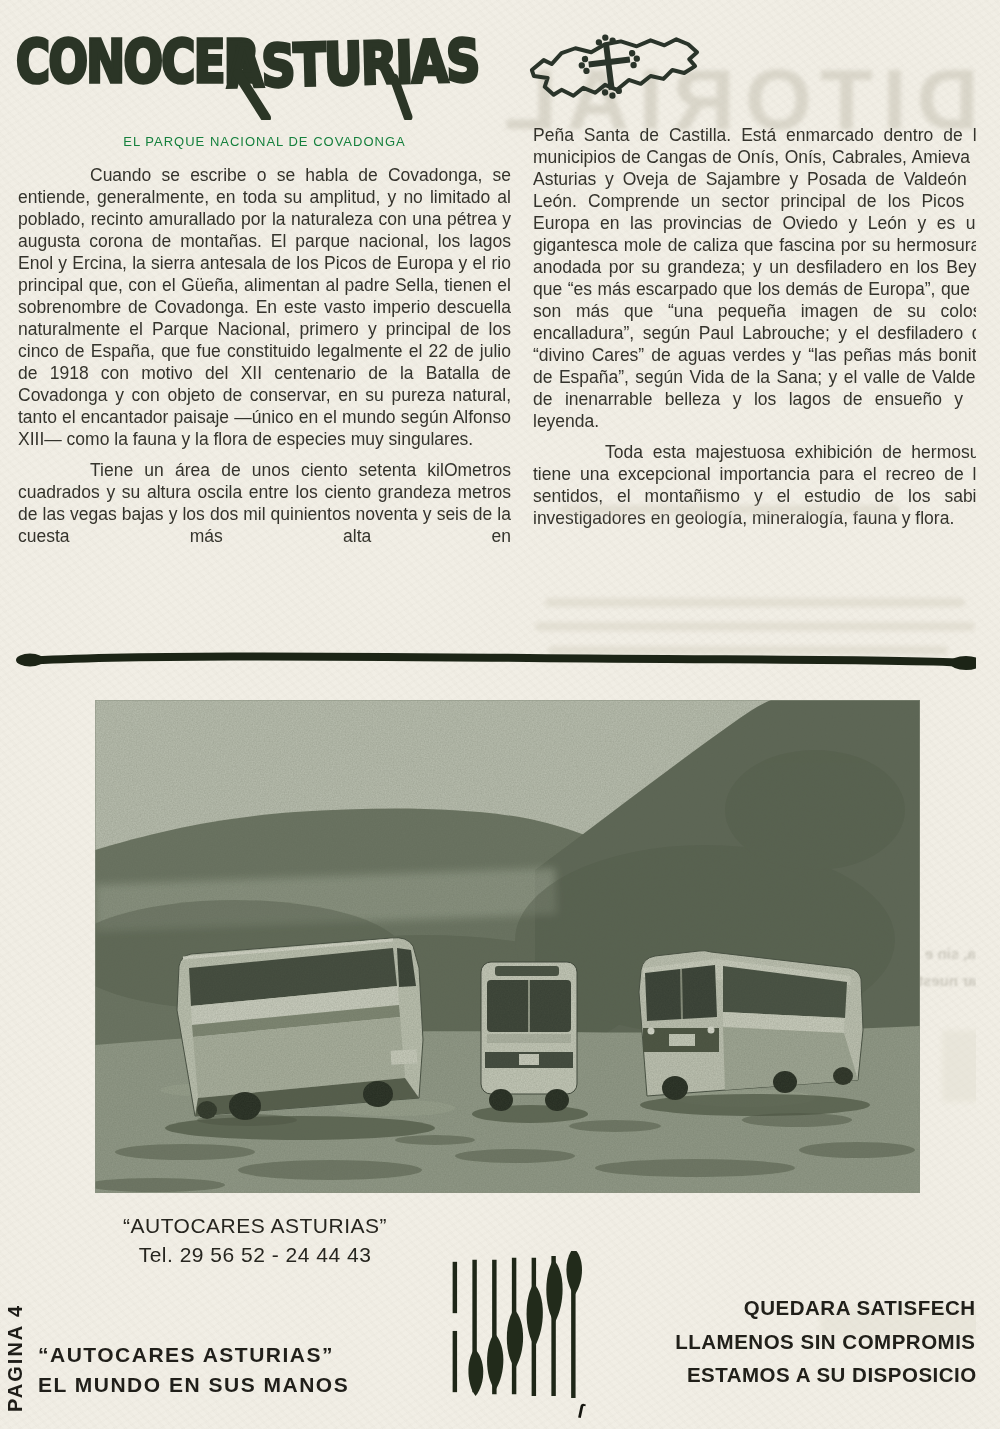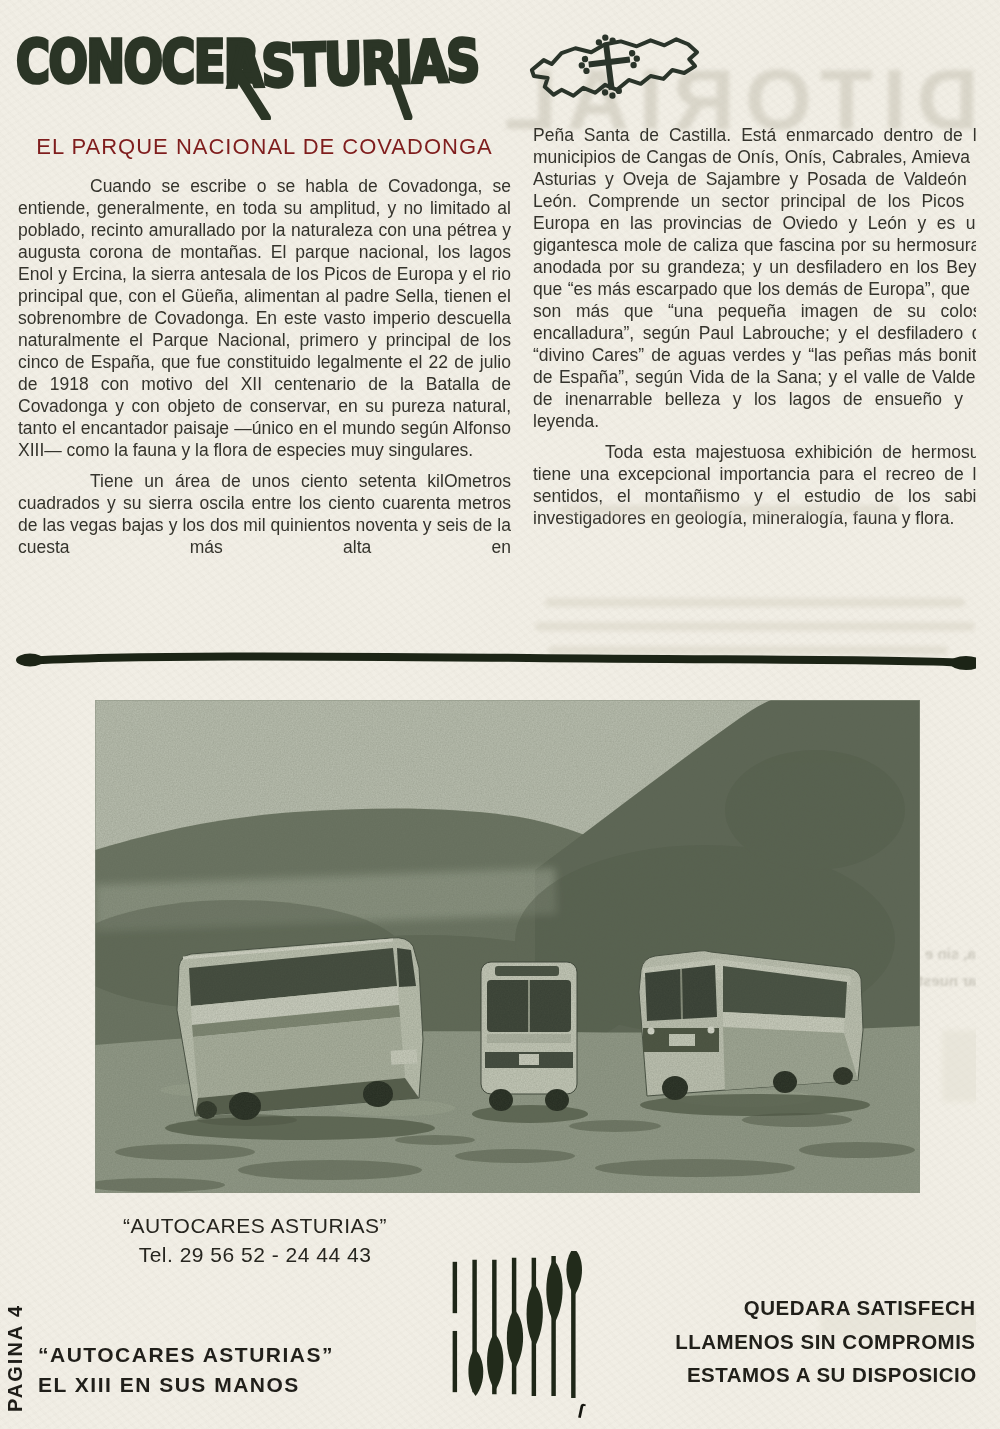--- a/index.html
+++ b/index.html
@@ -23,21 +23,21 @@
     position:absolute;top:50px;right:-70px;width:640px;
     font-size:86px;font-weight:bold;letter-spacing:10px;
     color:#c7c3b4;opacity:.55;filter:blur(2px);
     transform:scaleX(-1);white-space:nowrap;
   }
 
   
   .col-left{position:absolute;left:18px;top:134px;width:493px;}
   .col-right{position:absolute;left:533px;top:124px;width:462px;}
   .article-heading{
-    text-align:center;font-size:22px;letter-spacing:1px;color:#7f1d1d;
+    text-align:center;font-size:13px;letter-spacing:1px;color:#15803d;
     margin:0 0 15px 0;font-weight:normal;
   }
   .body-par{
     margin:0;font-size:17.5px;line-height:22px;text-align:justify;color:#34332c;
   }
   .indent{text-indent:72px;}
   .mt{margin-top:9px;}
   .justify-last{text-align-last:justify;}
 
   
@@ -112,21 +112,21 @@
         <circle cx="117" cy="30" r="3.2"></circle>
           <circle cx="121" cy="36" r="3.2"></circle>
           <circle cx="117" cy="42" r="3.2"></circle>
       </g>
     </g>
   </svg>
 
   <div class="col-left">
     <h1 class="article-heading">EL PARQUE NACIONAL DE COVADONGA</h1>
     <p class="body-par indent">Cuando se escribe  o se habla de Covadonga, se entiende, generalmente, en toda su amplitud, y no limitado al poblado, recinto amurallado por la naturaleza con una pétrea y augusta corona de montañas. El parque nacional, los lagos Enol y Ercina, la sierra antesala de los Picos de Europa y el rio principal que, con el Güeña, alimentan al padre Sella,  tienen el sobrenombre de Covadonga. En este vasto imperio descuella naturalmente el Parque Nacional, primero y principal de los cinco de España, que fue constituido legalmente el 22 de julio de 1918 con motivo del XII centenario de la Batalla de Covadonga y con objeto de conservar, en su pureza natural, tanto el encantador paisaje —único en el mundo según Alfonso XIII— como la fauna y la flora de especies muy singulares.</p>
-    <p class="body-par indent mt justify-last">Tiene un área de unos ciento setenta kilOmetros cuadrados y su sierra oscila entre los ciento cuarenta metros de las vegas bajas y los dos mil quinientos noventa y seis de la cuesta más alta en</p>
+    <p class="body-par indent mt justify-last">Tiene un área de unos ciento setenta kilOmetros cuadrados y su altura oscila entre los ciento grandeza metros de las vegas bajas y los dos mil quinientos noventa y seis de la cuesta más alta en</p>
   </div>
   <div class="col-right">
     <p class="body-par">Peña Santa de Castilla. Está enmarcado dentro de los municipios de Cangas de Onís, Onís, Cabrales, Amieva en Asturias y Oveja de Sajambre y Posada de Valdeón en León. Comprende un sector principal de los Picos de Europa en las provincias de Oviedo y León y es una gigantesca mole de caliza que fascina por su hermosura y anodada por su grandeza; y un desfiladero en los Beyos que “es más escarpado que los demás de Europa”, que  no son más que “una pequeña imagen de su colosal encalladura”, según Paul Labrouche; y el desfiladero del “divino Cares” de aguas verdes y “las peñas más bonitas de España”, según  Vida de la Sana; y el valle de Valdeón de inenarrable belleza y los lagos de ensueño y de leyenda.</p>
     <p class="body-par indent mt">Toda esta majestuosa exhibición de hermosura tiene una excepcional importancia para el recreo de los sentidos, el montañismo y el estudio de los sabios investigadores en geología, mineralogía, fauna y flora.</p>
   </div>
 
   <div class="bt-bar" style="left:560px;top:505px;width:340px;height:9px"></div>
   <div class="bt-bar" style="left:545px;top:598px;width:420px;height:9px"></div>
   <div class="bt-bar" style="left:535px;top:622px;width:440px;height:9px"></div>
   <div class="bt-bar" style="left:548px;top:646px;width:400px;height:9px"></div>
@@ -241,21 +241,21 @@
 
   <div class="addr">
     <div>“AUTOCARES ASTURIAS”</div>
     <div>Tel. 29 56 52 - 24 44 43</div>
   </div>
 
   <div class="pagina">PAGINA 4</div>
 
   <div class="slogan">
     <div>“AUTOCARES ASTURIAS”</div>
-    <div>EL XIII EN SUS MANOS</div>
+    <div>EL MUNDO EN SUS MANOS</div>
   </div>
 
   <svg class="weave-svg" viewBox="0 0 160 150">
     <g stroke="#1e2617" stroke-width="4.5">
       <line x1="12" y1="10" x2="12" y2="62"></line>
         <line x1="12" y1="80" x2="12" y2="142"></line>
       <line x1="32" y1="8" x2="32" y2="142"></line>
       <line x1="52" y1="8" x2="52" y2="144"></line>
       <line x1="72" y1="6" x2="72" y2="144"></line>
       <line x1="92" y1="6" x2="92" y2="146"></line>

